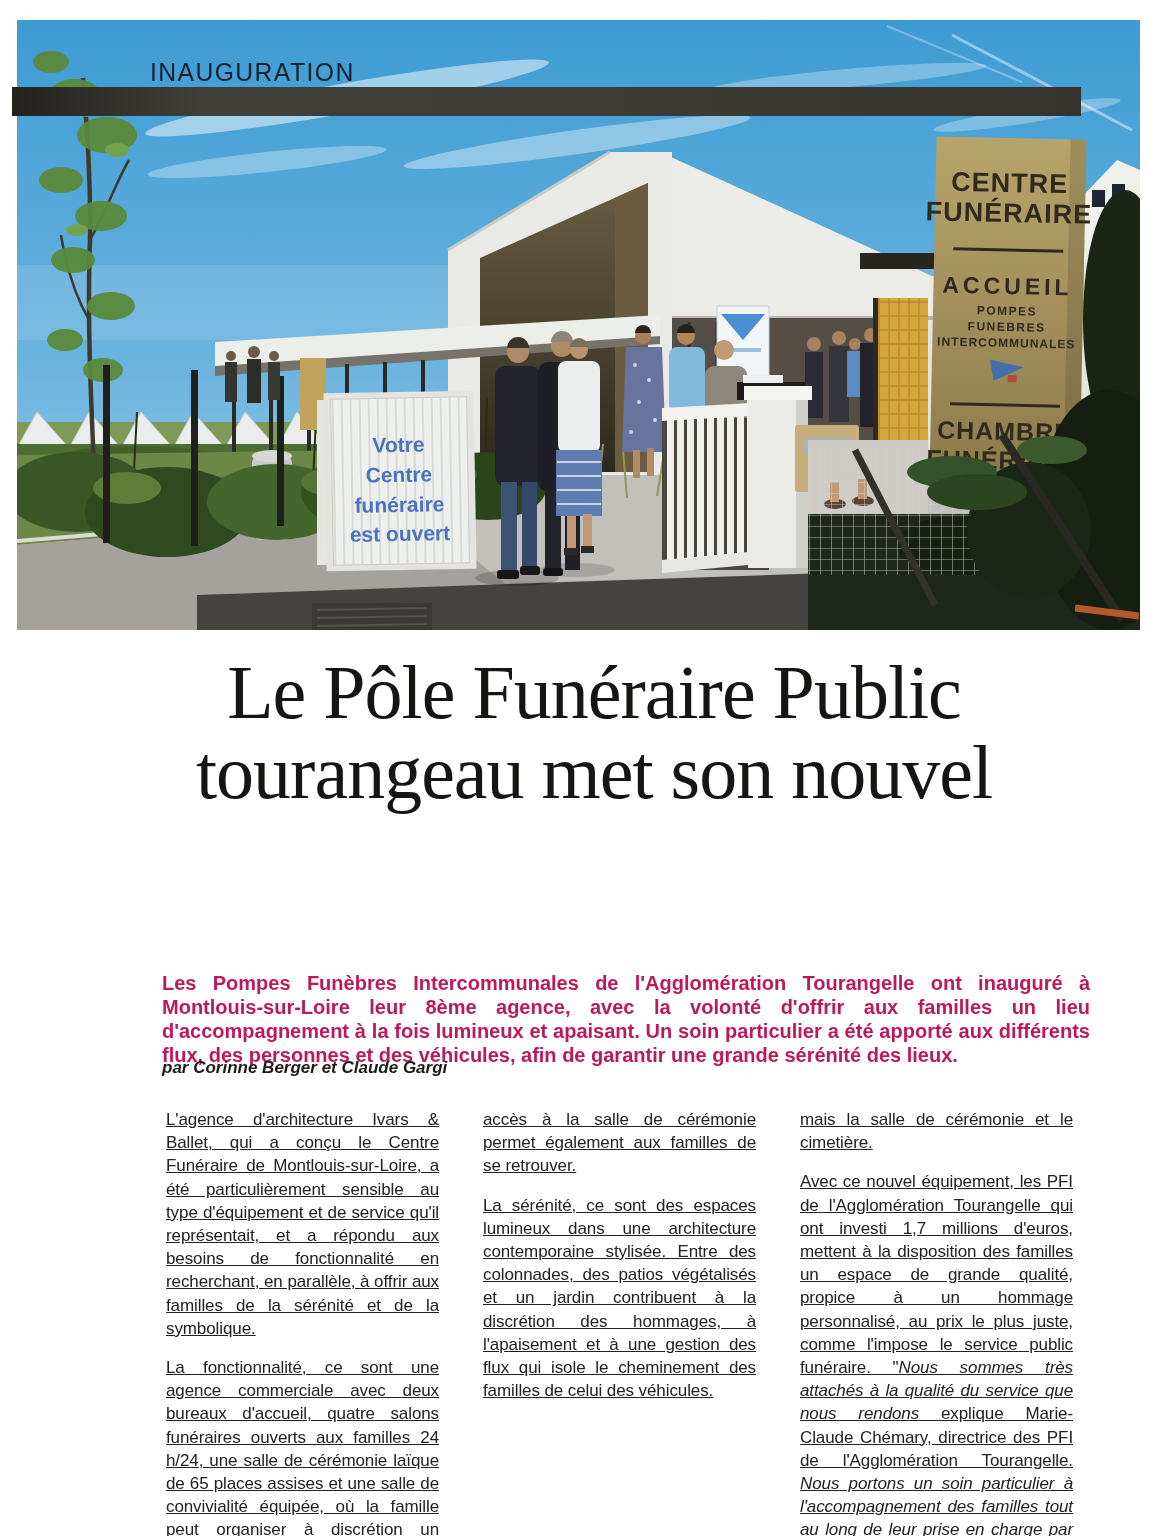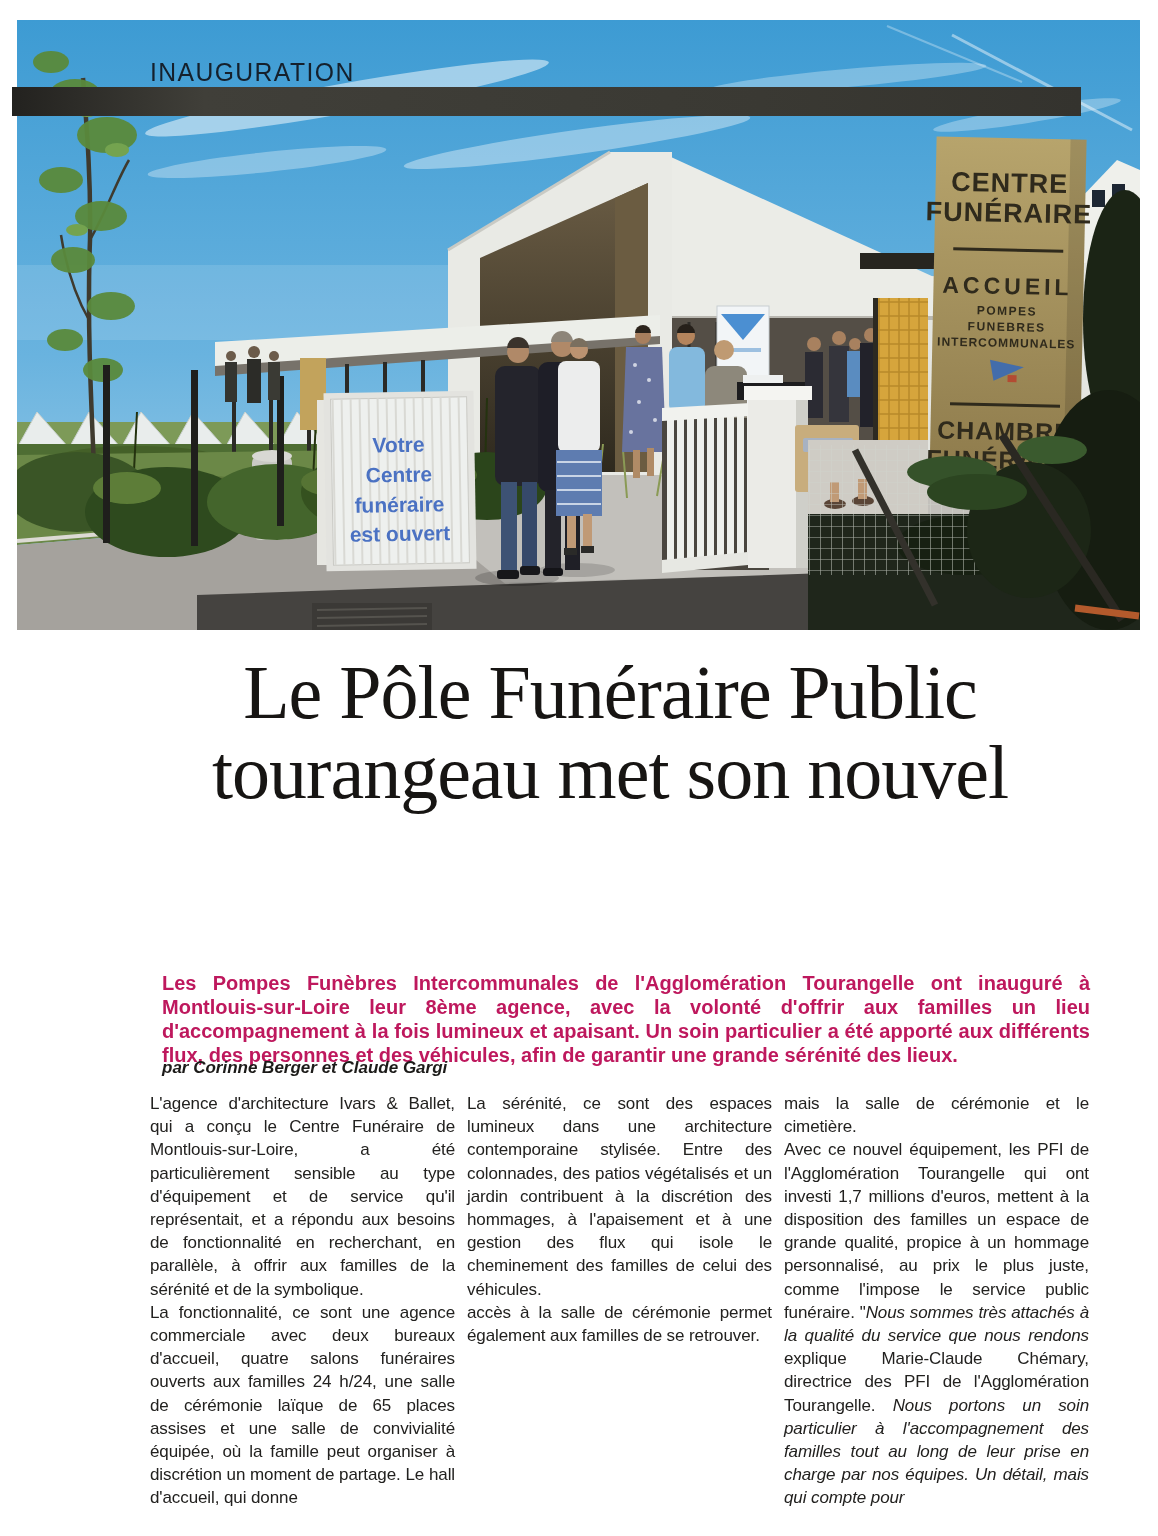--- a/index.html
+++ b/index.html
@@ -4,34 +4,34 @@
 <style>
   html,body{margin:0;padding:0;background:#ffffff;}
   body{width:1158px;height:1536px;position:relative;overflow:hidden;
        font-family:"Liberation Sans",sans-serif;color:#1e1d1b;}
   .photo-wrap{position:absolute;left:17px;top:20px;width:1123px;height:610px;z-index:1;}
   .photo-wrap svg{display:block;}
   .kicker{position:absolute;left:150px;top:57px;z-index:5;font-size:26px;letter-spacing:1.5px;
           color:#15202c;transform:scaleX(.95);transform-origin:left top;font-weight:400;}
   .top-bar{position:absolute;left:12px;top:87px;width:1069px;height:29px;z-index:4;
            background:linear-gradient(90deg,#23221f,#403f39 18%,#3a3933 70%,#34332e);}
-  .headline{position:absolute;left:90px;top:652px;width:1040px;margin:0;z-index:2;
+  .headline{position:absolute;left:74px;top:652px;width:1040px;margin:0;z-index:2;
             font-family:"Liberation Serif",serif;font-weight:400;color:#171513;
             font-size:76px;line-height:80px;text-align:center;letter-spacing:-1px;}
   .headline span{display:block;}
   .standfirst{position:absolute;left:150px;top:960px;width:928px;margin:12px;
               font-size:20px;line-height:23.9px;font-weight:700;color:#be185d;
               text-align:justify;}
   .byline{position:absolute;left:150px;top:1046px;margin:12px;
           font-size:17px;font-style:italic;font-weight:700;color:#1c1b19;}
   .columns{position:absolute;left:150px;top:1092px;width:940px;height:444px;
            display:flex;gap:12px;overflow:hidden;}
   .col{width:305px;flex:0 0 305px;text-align:justify;font-size:17px;line-height:23.2px;
        color:#22211f;letter-spacing:-.1px;hyphens:auto;-webkit-hyphens:auto;}
-  .col p{margin:0;}
+  .col p{margin:16px;text-decoration:underline;}
   .col i{font-style:italic;}
 </style>
 </head>
 <body>
 
 <div class="page">
 
   <div class="photo-wrap">
     <svg width="1123" height="610" viewBox="0 0 1123 610" xmlns="http://www.w3.org/2000/svg">
       <defs>
@@ -392,22 +392,22 @@
 
   <p class="standfirst">Les Pompes Funèbres Intercommunales de l'Agglomération Tourangelle ont inauguré à Montlouis-sur-Loire leur 8ème agence, avec la volonté d'offrir aux familles un lieu d'accompagnement à la fois lumineux et apaisant. Un soin particulier a été apporté aux différents flux, des personnes et des véhicules, afin de garantir une grande sérénité des lieux.</p>
   <p class="byline">par Corinne Berger et Claude Gargi</p>
 
   <div class="columns">
     <div class="col" lang="fr">
         <p>L'agence d'architecture Ivars &amp; Ballet, qui a conçu le Centre Funéraire de Montlouis-sur-Loire, a été particulièrement sensible au type d'équipement et de service qu'il représentait, et a répondu aux besoins de fonctionnalité en recherchant, en parallèle, à offrir aux familles de la sérénité et de la symbolique.</p>
         <p>La fonctionnalité, ce sont une agence commerciale avec deux bureaux d'accueil, quatre salons funéraires ouverts aux familles 24 h/24, une salle de cérémonie laïque de 65 places assises et une salle de convivialité équipée, où la famille peut organiser à discrétion un moment de partage. Le hall d'accueil, qui donne</p>
       </div>
     <div class="col" lang="fr">
+        <p>accès à la salle de cérémonie permet également aux familles de se retrouver.</p>
         <p>La sérénité, ce sont des espaces lumineux dans une architecture contemporaine stylisée. Entre des colonnades, des patios végétalisés et un jardin contribuent à la discrétion des hommages, à l'apaisement et à une gestion des flux qui isole le cheminement des familles de celui des véhicules.</p>
-        <p>accès à la salle de cérémonie permet également aux familles de se retrouver.</p>
       </div>
     <div class="col" lang="fr">
         <p><span>mais la salle de cérémonie et le cimetière.</span></p>
         <p><span>Avec ce nouvel équipement, les PFI de l'Agglomération Tourangelle qui ont investi 1,7 millions d'euros, mettent à la disposition des familles un espace de grande qualité, propice à un hommage personnalisé, au prix le plus juste, comme l'impose le service public funéraire. "</span><i>Nous sommes très attachés à la qualité du service que nous rendons</i><span> explique Marie-Claude Chémary, directrice des PFI de l'Agglomération Tourangelle. </span><i>Nous portons un soin particulier à l'accompagnement des familles tout au long de leur prise en charge par nos équipes. Un détail, mais qui compte pour</i></p>
       </div>
   </div>
 
 </div>
 
 </body></html>

